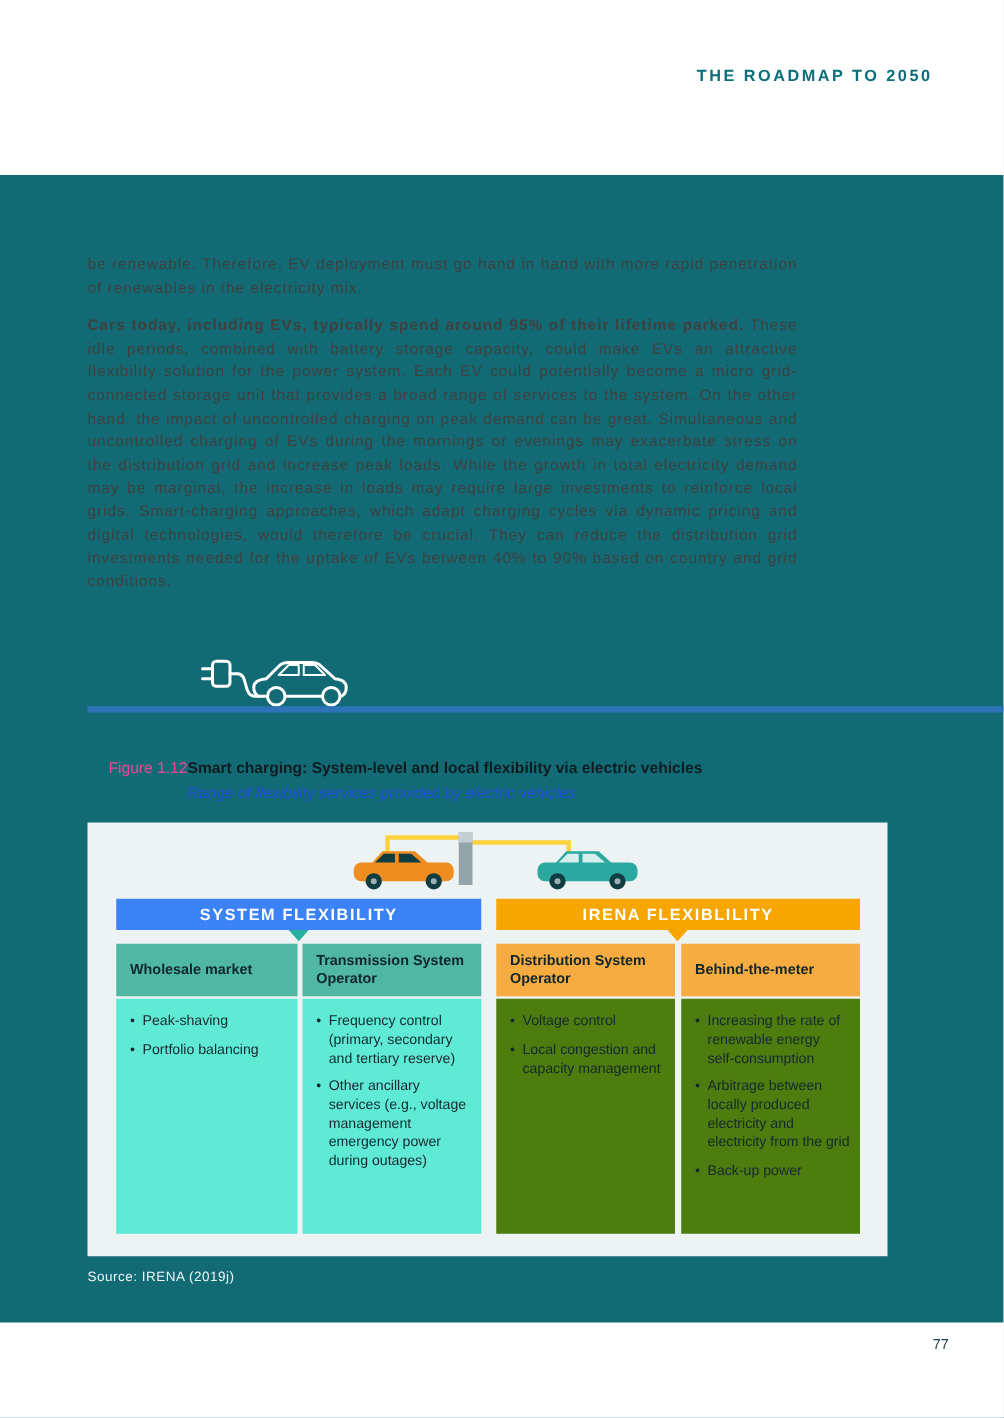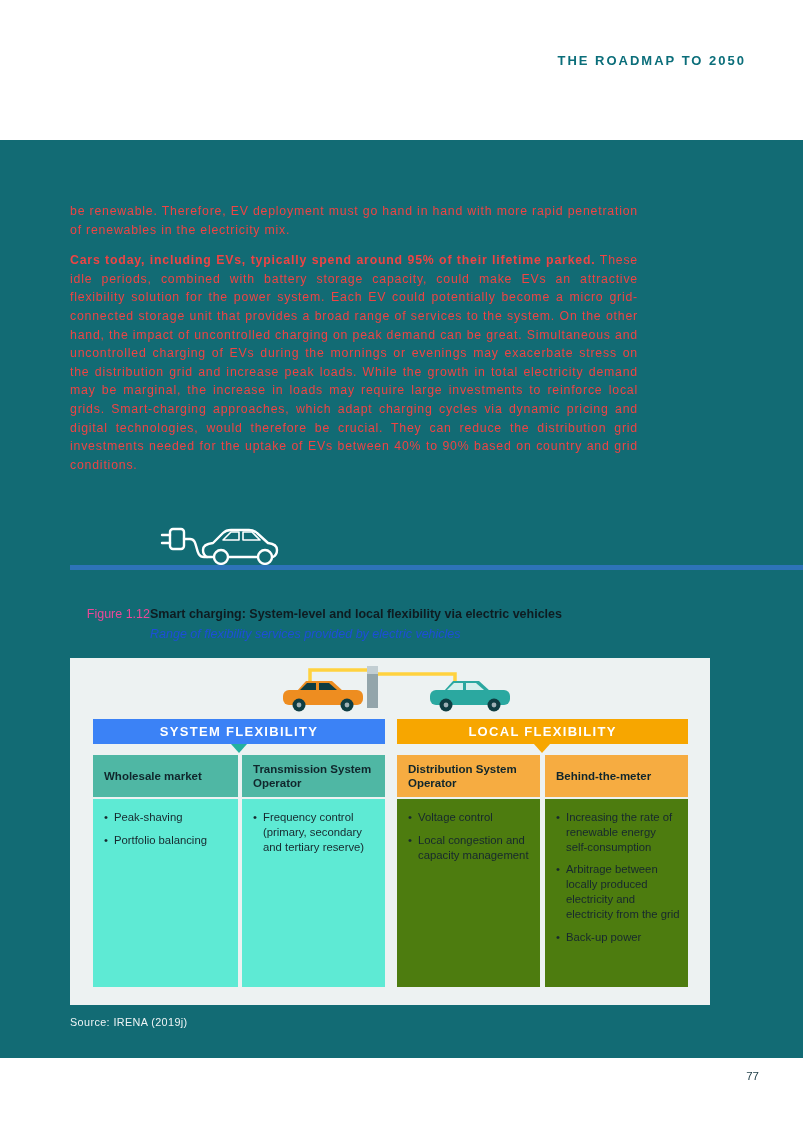--- a/index.html
+++ b/index.html
@@ -5,21 +5,21 @@
   * { margin:0; padding:0; box-sizing:border-box; }
   html,body { background:#ffffff; }
   body { font-family:"Liberation Sans", sans-serif; }
   .page { position:relative; width:803px; height:1134px; background:#ffffff; overflow:hidden; }
 
   .header-title { position:absolute; top:53px; right:57px; color:#0b6e7a; font-size:13px;
                   font-weight:700; letter-spacing:2px; }
 
   .teal-block { position:absolute; top:140px; left:0; width:803px; height:918px; background:#126b74; }
 
-  .body-text { position:absolute; left:70px; top:202px; width:568px; color:#ef4444;
+  .body-text { position:absolute; left:70px; top:202px; width:568px; color:#404040;
                font-size:12.3px; line-height:18.6px; letter-spacing:0.8px; text-align:justify; }
   .body-text p + p { margin-top:12px; }
   .bold { font-weight:700; }
 
   .ev-icon { position:absolute; left:148px; top:510px; }
   .divider { position:absolute; left:70px; top:565px; width:733px; height:5px; background:#2d73b8; }
 
   .caption { position:absolute; left:70px; top:607px; width:620px; display:flex; font-size:12.5px; }
   .cap-label { width:80px; font-weight:400; color:#ec4899; flex:none;text-align:right; }
   .cap-title { font-weight:700; color:#0e1c21; }
@@ -118,38 +118,39 @@
         <path d="M192,32 l7,-7 h9 v7 z" fill="#d6efed"></path>
         <path d="M211,25 h10 l8,7 h-18 z" fill="#d6efed"></path>
         <circle cx="191" cy="47" r="6.5" fill="#0f3d42"></circle>
           <circle cx="191" cy="47" r="2.4" fill="#9fb0b5"></circle>
         <circle cx="239" cy="47" r="6.5" fill="#0f3d42"></circle>
           <circle cx="239" cy="47" r="2.4" fill="#9fb0b5"></circle>
       </g>
     </svg>
 
     <div class="bar bar-sys">SYSTEM FLEXIBILITY</div>
-    <div class="bar bar-loc">LOCAL FLEXIBILITY</div>
+    <div class="bar bar-loc">IRENA FLEXIBLILITY</div>
     <div class="tri tri-sys"></div>
     <div class="tri tri-loc"></div>
 
     <div class="colh c1 green">Wholesale market</div>
     <div class="colh c2 green">Transmission System Operator</div>
     <div class="colh c3 orange">Distribution System Operator</div>
     <div class="colh c4 orange">Behind-the-meter</div>
 
     <div class="colb c1 body-green">
       <ul>
         <li>Peak-shaving</li>
         <li>Portfolio balancing</li>
       </ul>
     </div>
     <div class="colb c2 body-green">
       <ul>
         <li>Frequency control (primary, secondary and tertiary reserve)</li>
+        <li>Other ancillary services (e.g., voltage management emergency power during outages)</li>
       </ul>
     </div>
     <div class="colb c3 body-orange">
       <ul>
         <li>Voltage control</li>
         <li>Local congestion and capacity management</li>
       </ul>
     </div>
     <div class="colb c4 body-orange">
       <ul>

